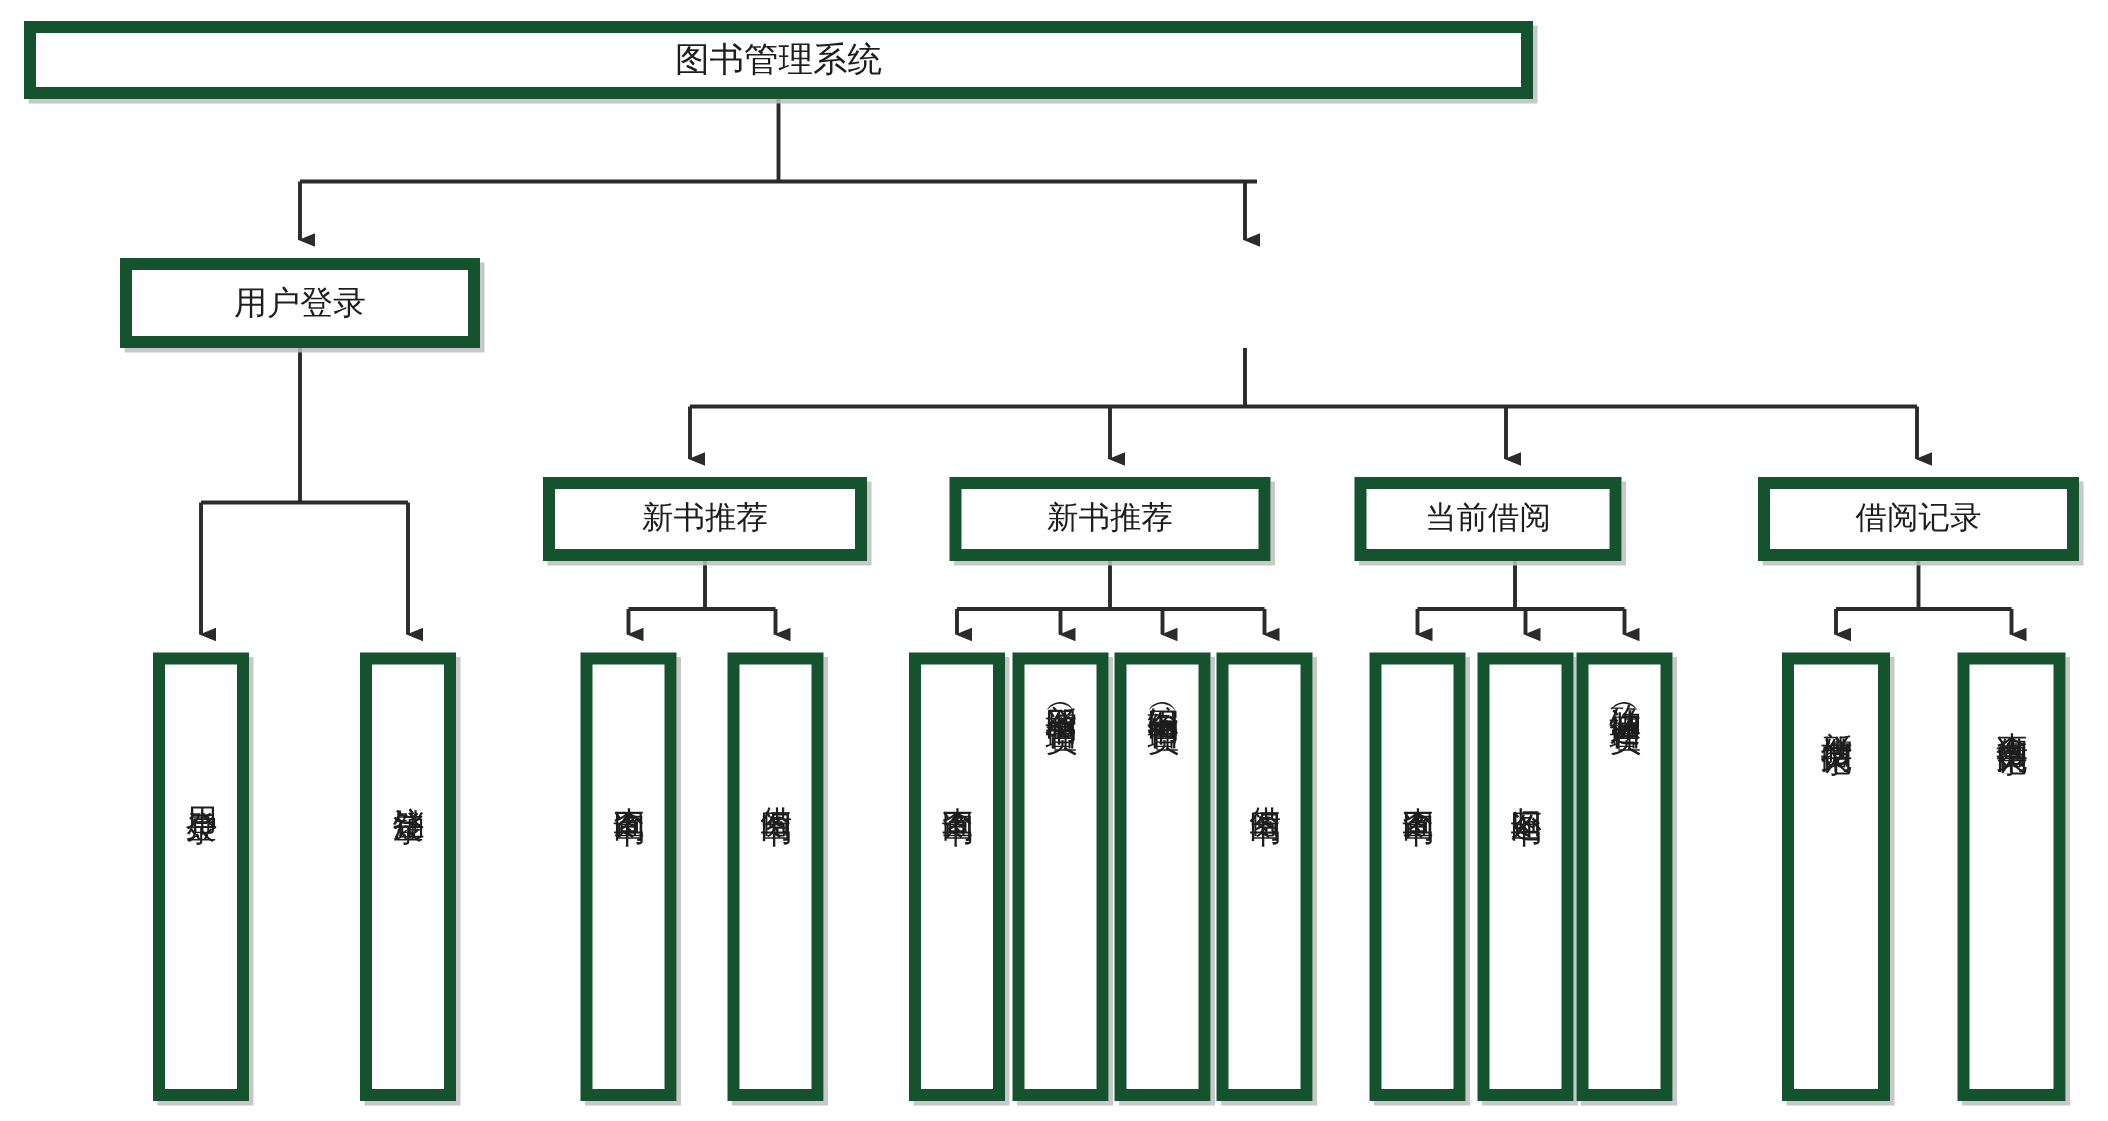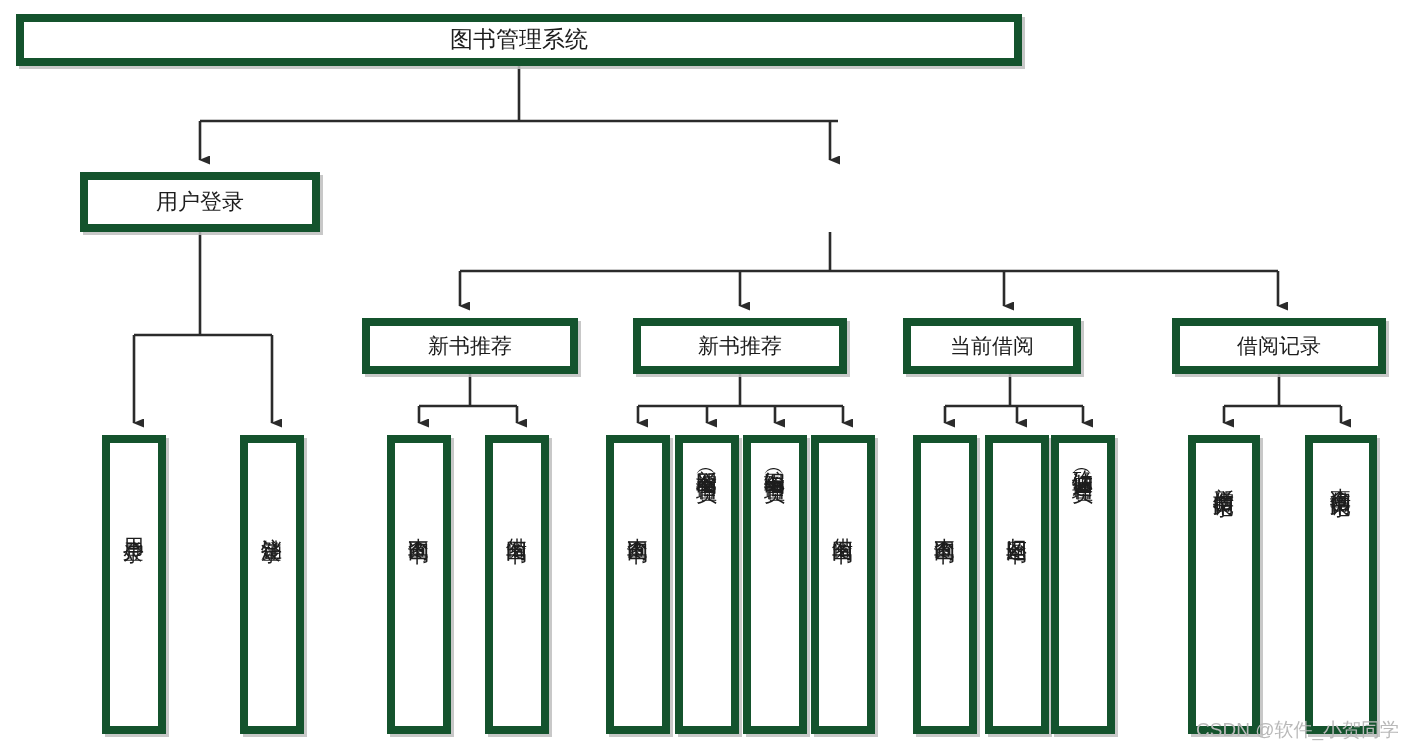--- a/index.html
+++ b/index.html
@@ -207,15 +207,14 @@
     <span class="node-label">确认归还（管理员）</span>
   </div>
 
   <div class="node node-leaf leaf-upper" style="left:1188px; top:435px; width:72px; height:299px;">
     <span class="node-label">新增借阅记录</span>
   </div>
   <div class="node node-leaf leaf-upper" style="left:1305px; top:435px; width:72px; height:299px;">
     <span class="node-label">查询借阅记录</span>
   </div>
 
-  <div class="watermark">CSDN @软件_小贺同学</div>
 
 </div>
 
 </body></html>

